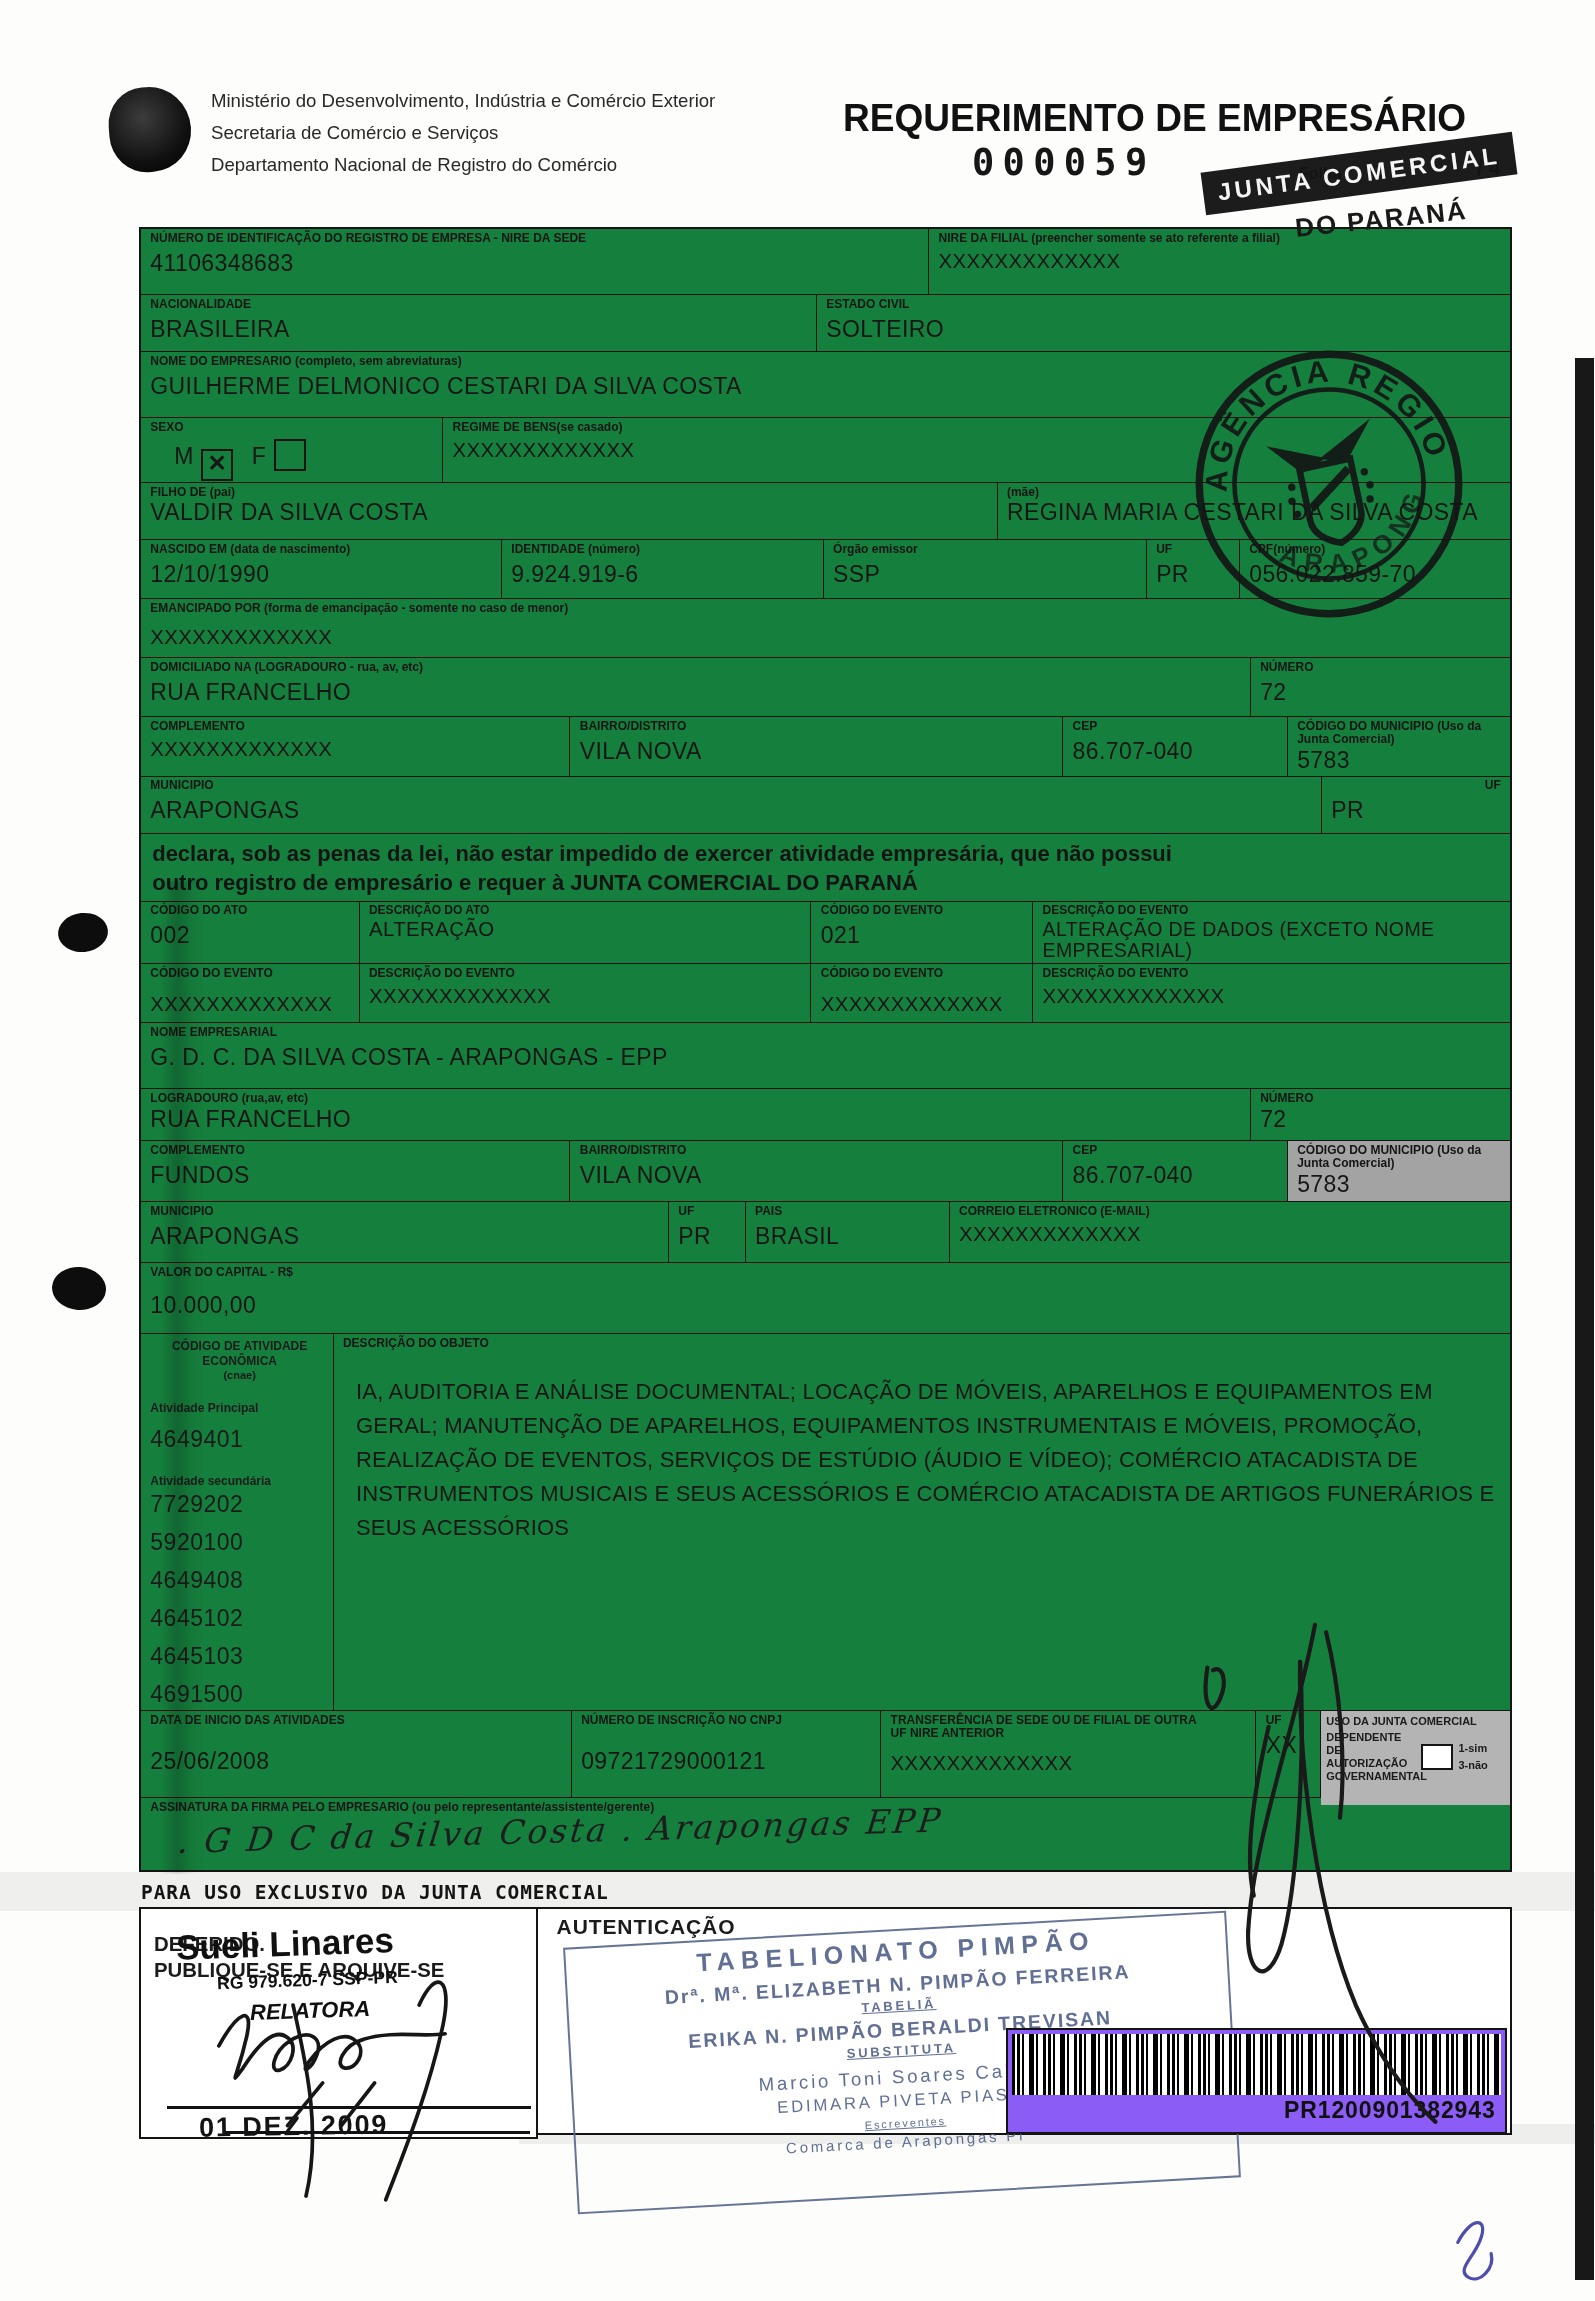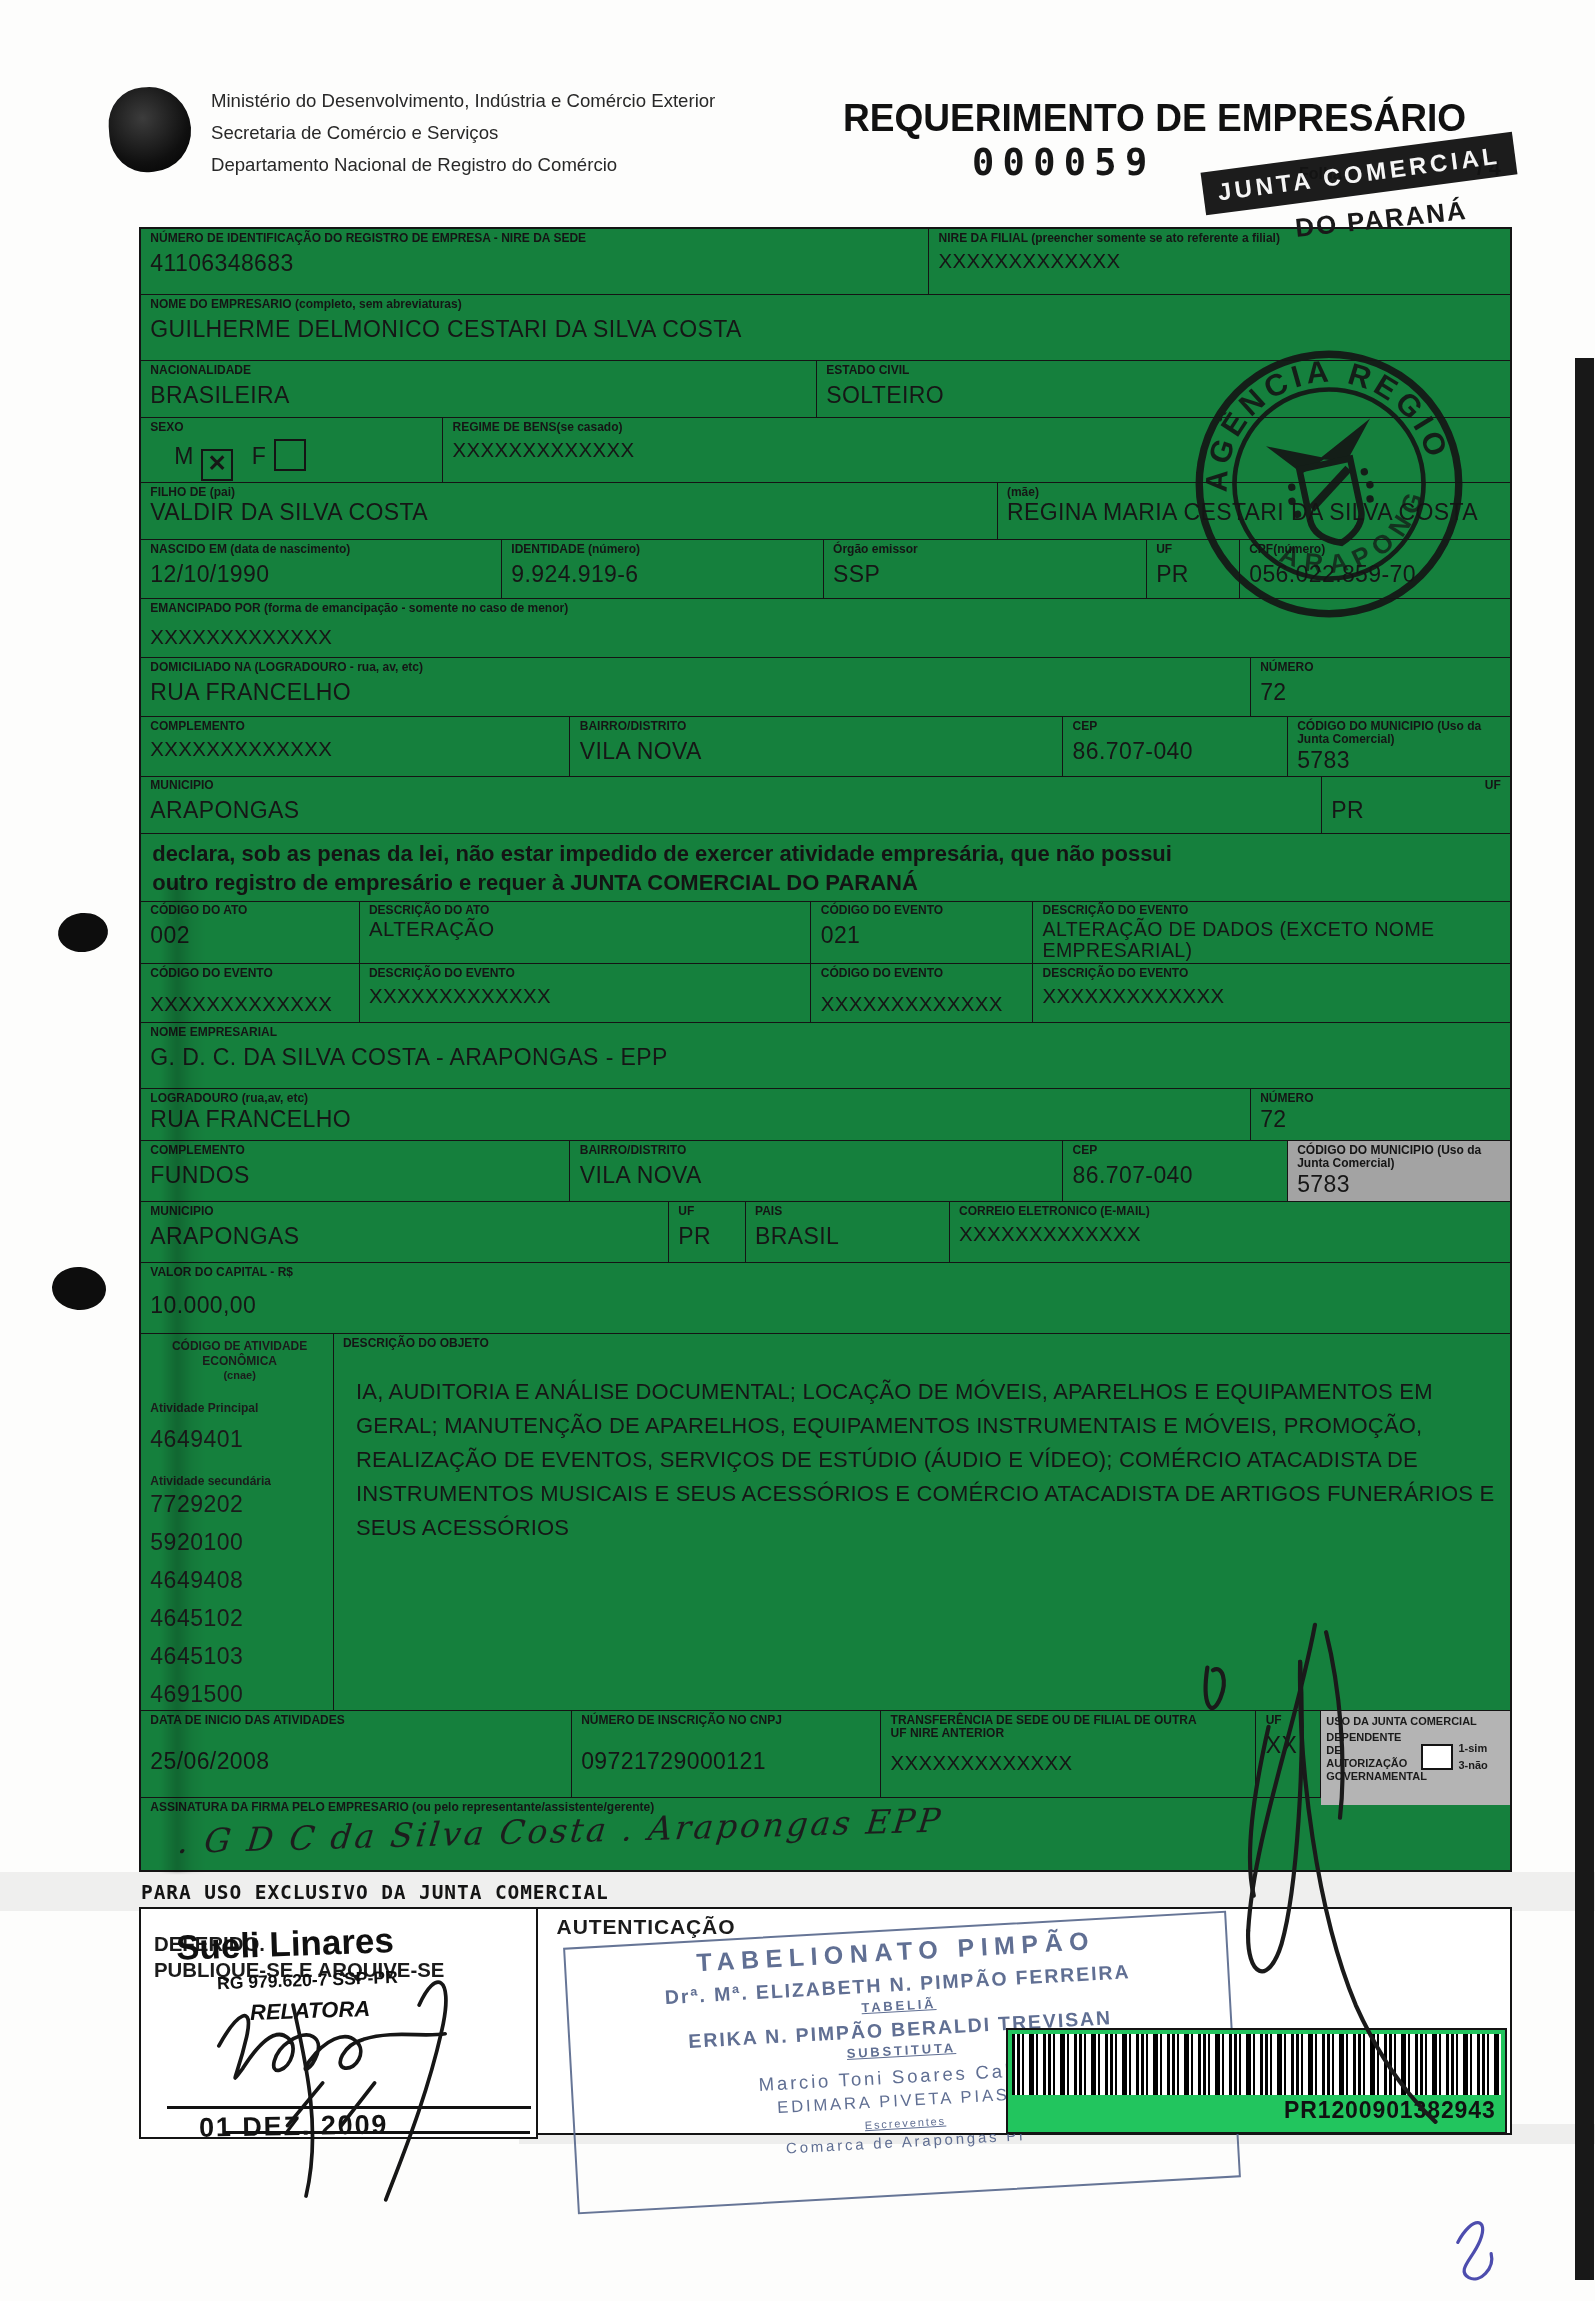--- a/index.html
+++ b/index.html
@@ -76,21 +76,21 @@
         box-sizing:border-box;padding-top:5.6px;}
   .n1{font-size:25px;font-weight:700;letter-spacing:6.5px;}
   .n2{font-size:19.5px;font-weight:600;letter-spacing:1.9px;margin-top:7.4px;}
   .n3{font-size:13px;font-weight:700;letter-spacing:2.8px;text-decoration:underline;margin-top:1.9px;}
   .n4{font-size:19.5px;font-weight:600;letter-spacing:1.9px;margin-top:5.6px;}
   .n5{font-size:13px;font-weight:700;letter-spacing:2.8px;text-decoration:underline;margin-top:1.9px;}
   .n6{font-size:18.6px;letter-spacing:2.8px;margin-top:7.4px;}
   .n7{font-size:16.7px;letter-spacing:2.8px;margin-top:3.7px;}
   .n8{font-size:11px;letter-spacing:1.9px;text-decoration:underline;margin-top:5.6px;}
   .n9{font-size:15px;letter-spacing:2.8px;margin-top:3.7px;}
-  .barcode-box{position:absolute;left:468px;top:119px;width:501px;height:106px;background:#22c55e;
+  .barcode-box{position:absolute;left:468px;top:119px;width:501px;height:106px;background:#8b5cf6;
         border:2.8px solid #141414;z-index:6;box-sizing:border-box;}
   .barcode{position:absolute;left:3.7px;top:3.7px;right:3.7px;height:61px;
         background:repeating-linear-gradient(90deg,#000 0 2.8px,#fff 2.8px 4.6px,#000 4.6px 8.3px,#fff 8.3px 10.2px,
         #000 10.2px 12px,#fff 12px 16.7px,#000 16.7px 22px,#fff 22px 24px,#000 24px 26px,#fff 26px 31px);}
   .barcode-num{position:absolute;right:9.3px;top:67px;font-size:23px;font-weight:700;
         letter-spacing:0.9px;color:#111;}
   
   .edge-right{position:absolute;left:1575px;top:358px;width:18.6px;height:1922px;background:#181818;}
   .hole{position:absolute;background:#0d0d0d;border-radius:50%;}
   .hole1{left:58px;top:913px;width:50px;height:39px;transform:rotate(-6deg);}
@@ -128,35 +128,35 @@
       <div class="cell" style="flex:0 0 57.5%">
         <div class="lbl">NÚMERO DE IDENTIFICAÇÃO DO REGISTRO DE EMPRESA - NIRE DA SEDE</div>
         <div class="val">41106348683</div>
       </div>
       <div class="cell" style="flex:1">
         <div class="lbl">NIRE DA FILIAL (preencher somente se ato referente a filial)</div>
         <div class="val small">XXXXXXXXXXXXX</div>
       </div>
     </div>
 
-    <div class="row" style="min-height:65px">
-      <div class="cell" style="flex:1">
-        <div class="lbl">NOME DO EMPRESARIO (completo, sem abreviaturas)</div>
-        <div class="val">GUILHERME DELMONICO CESTARI DA SILVA COSTA</div>
-      </div>
-    </div>
-
     <div class="row" style="min-height:56px">
       <div class="cell" style="flex:0 0 49.3%">
         <div class="lbl">NACIONALIDADE</div>
         <div class="val">BRASILEIRA</div>
       </div>
       <div class="cell" style="flex:1">
         <div class="lbl">ESTADO CIVIL</div>
         <div class="val">SOLTEIRO</div>
+      </div>
+    </div>
+
+    <div class="row" style="min-height:65px">
+      <div class="cell" style="flex:1">
+        <div class="lbl">NOME DO EMPRESARIO (completo, sem abreviaturas)</div>
+        <div class="val">GUILHERME DELMONICO CESTARI DA SILVA COSTA</div>
       </div>
     </div>
 
     <div class="row" style="min-height:56px">
       <div class="cell" style="flex:0 0 22%">
         <div class="lbl">SEXO</div>
         <div class="val" style="margin-left:24px">
           <span>M</span><span class="cb">✕</span><span>F</span><span class="cb"></span>
         </div>
       </div>

